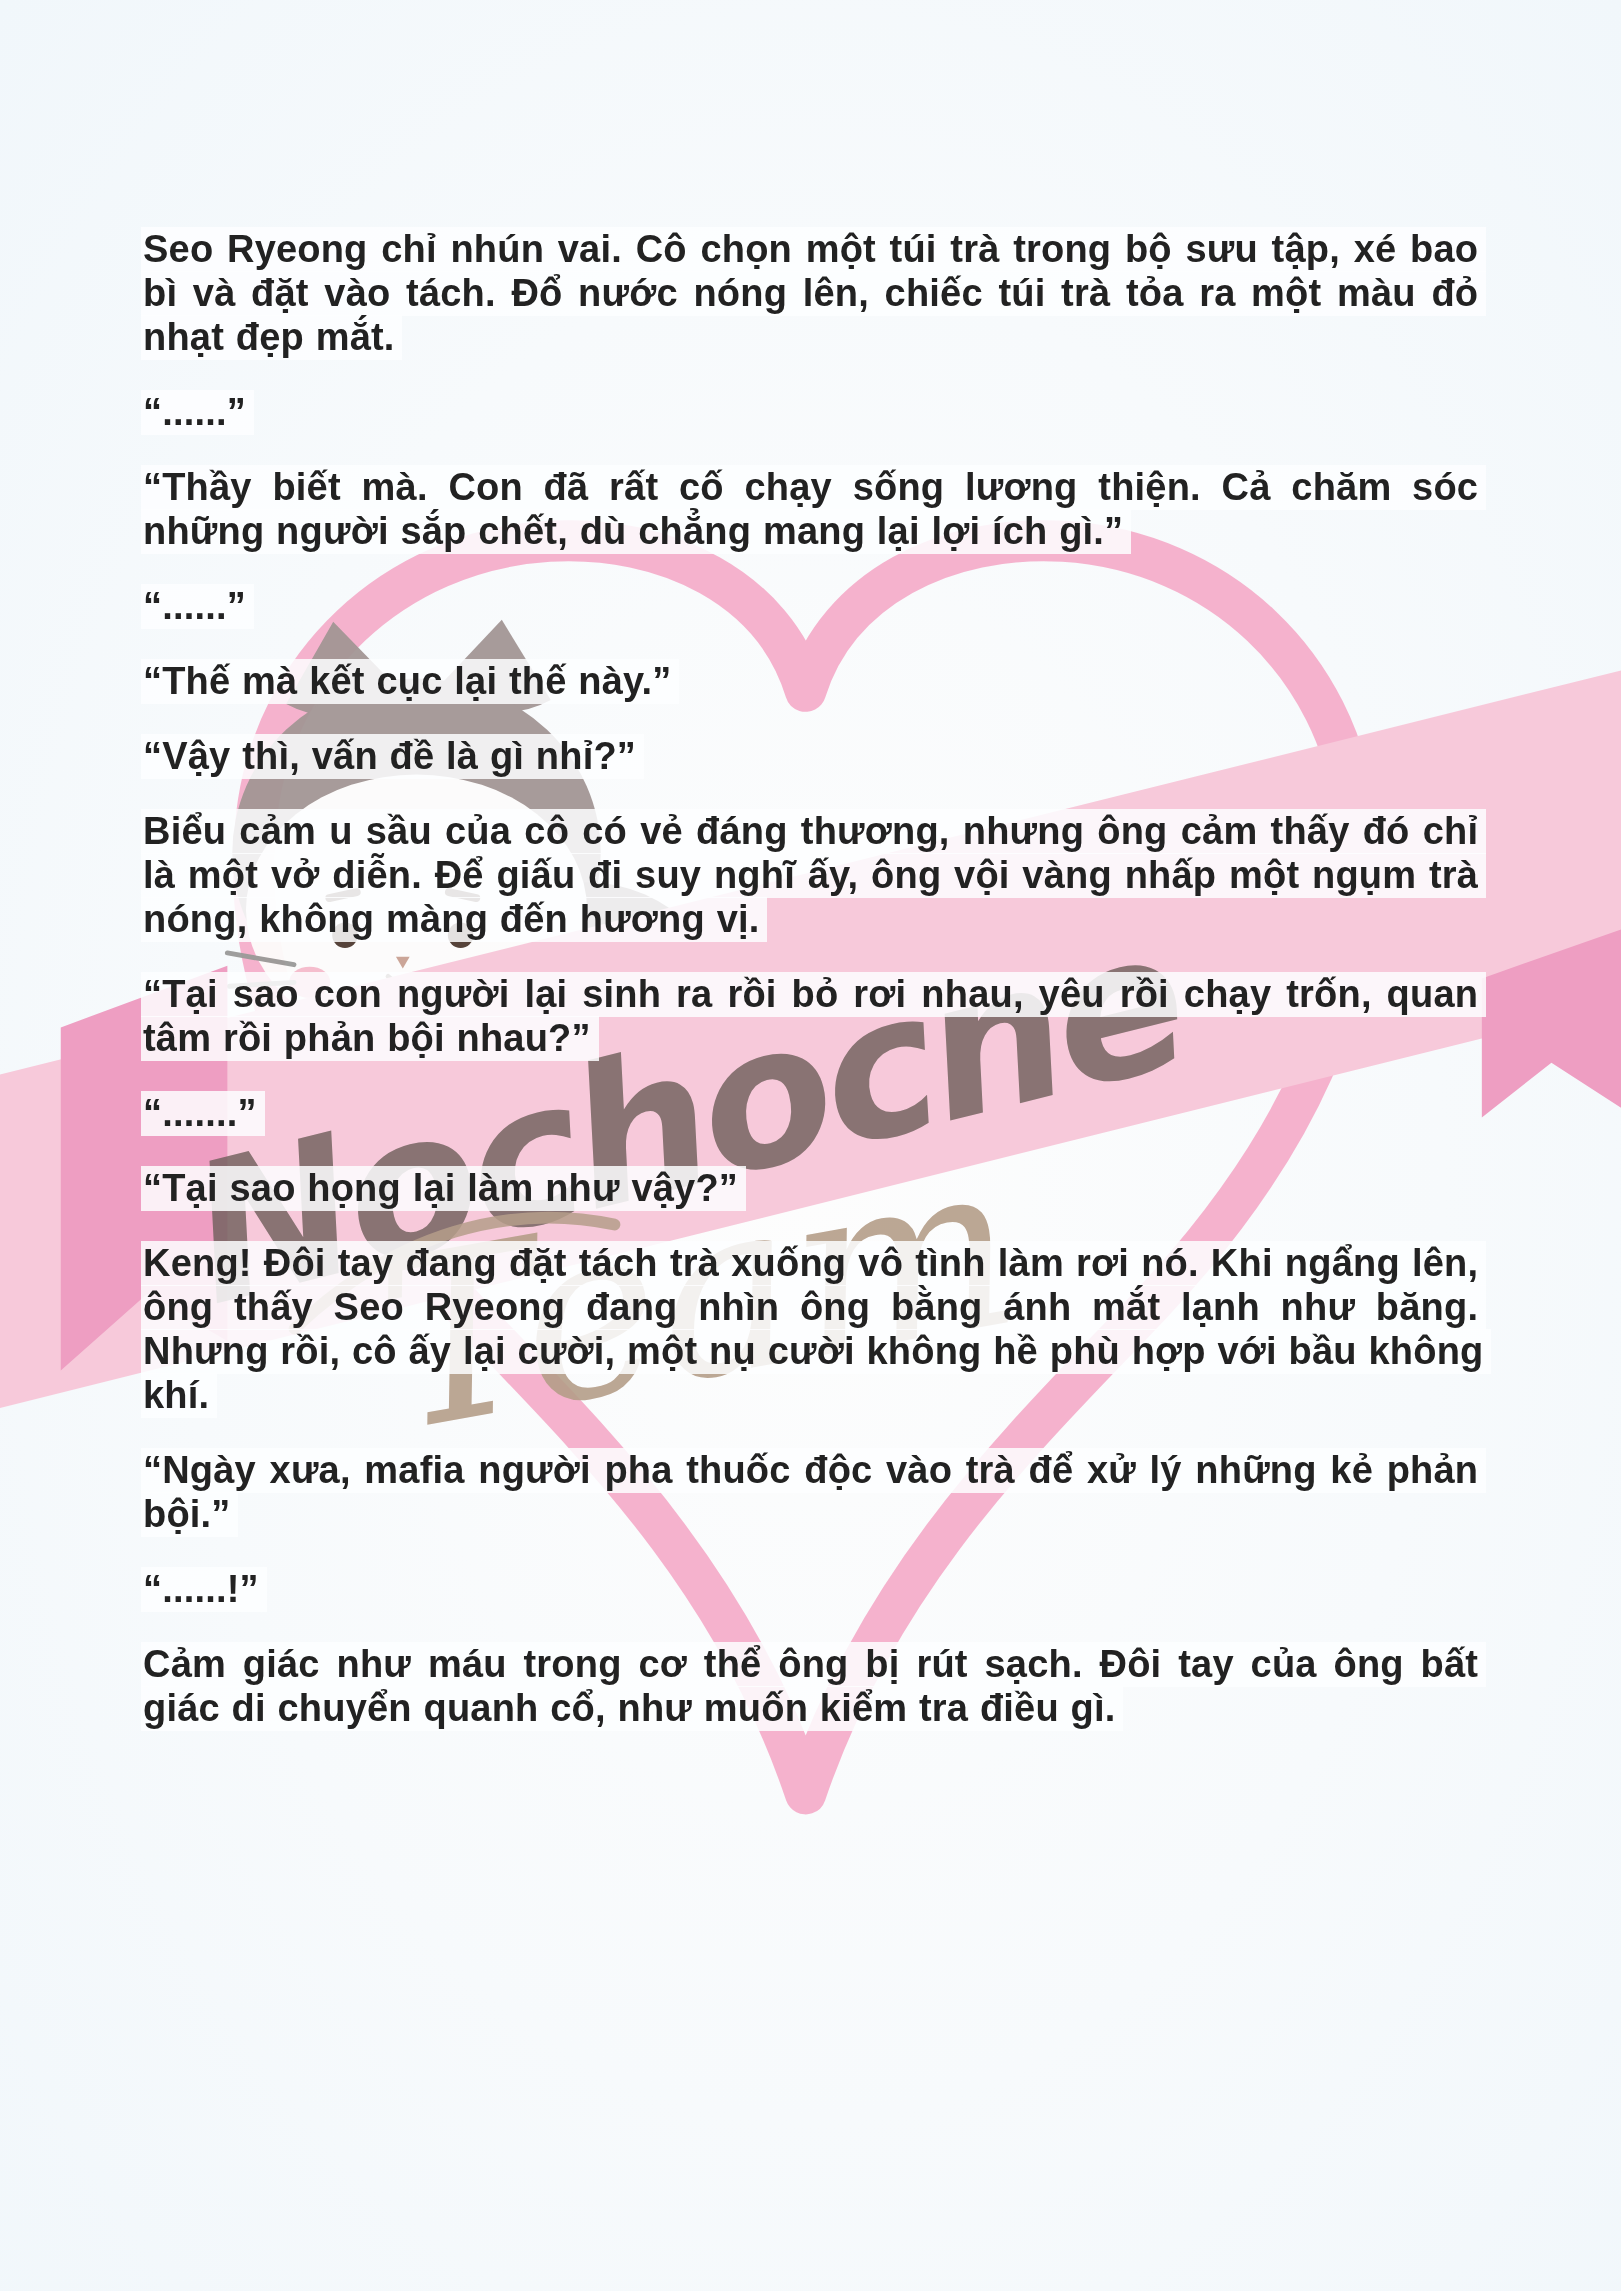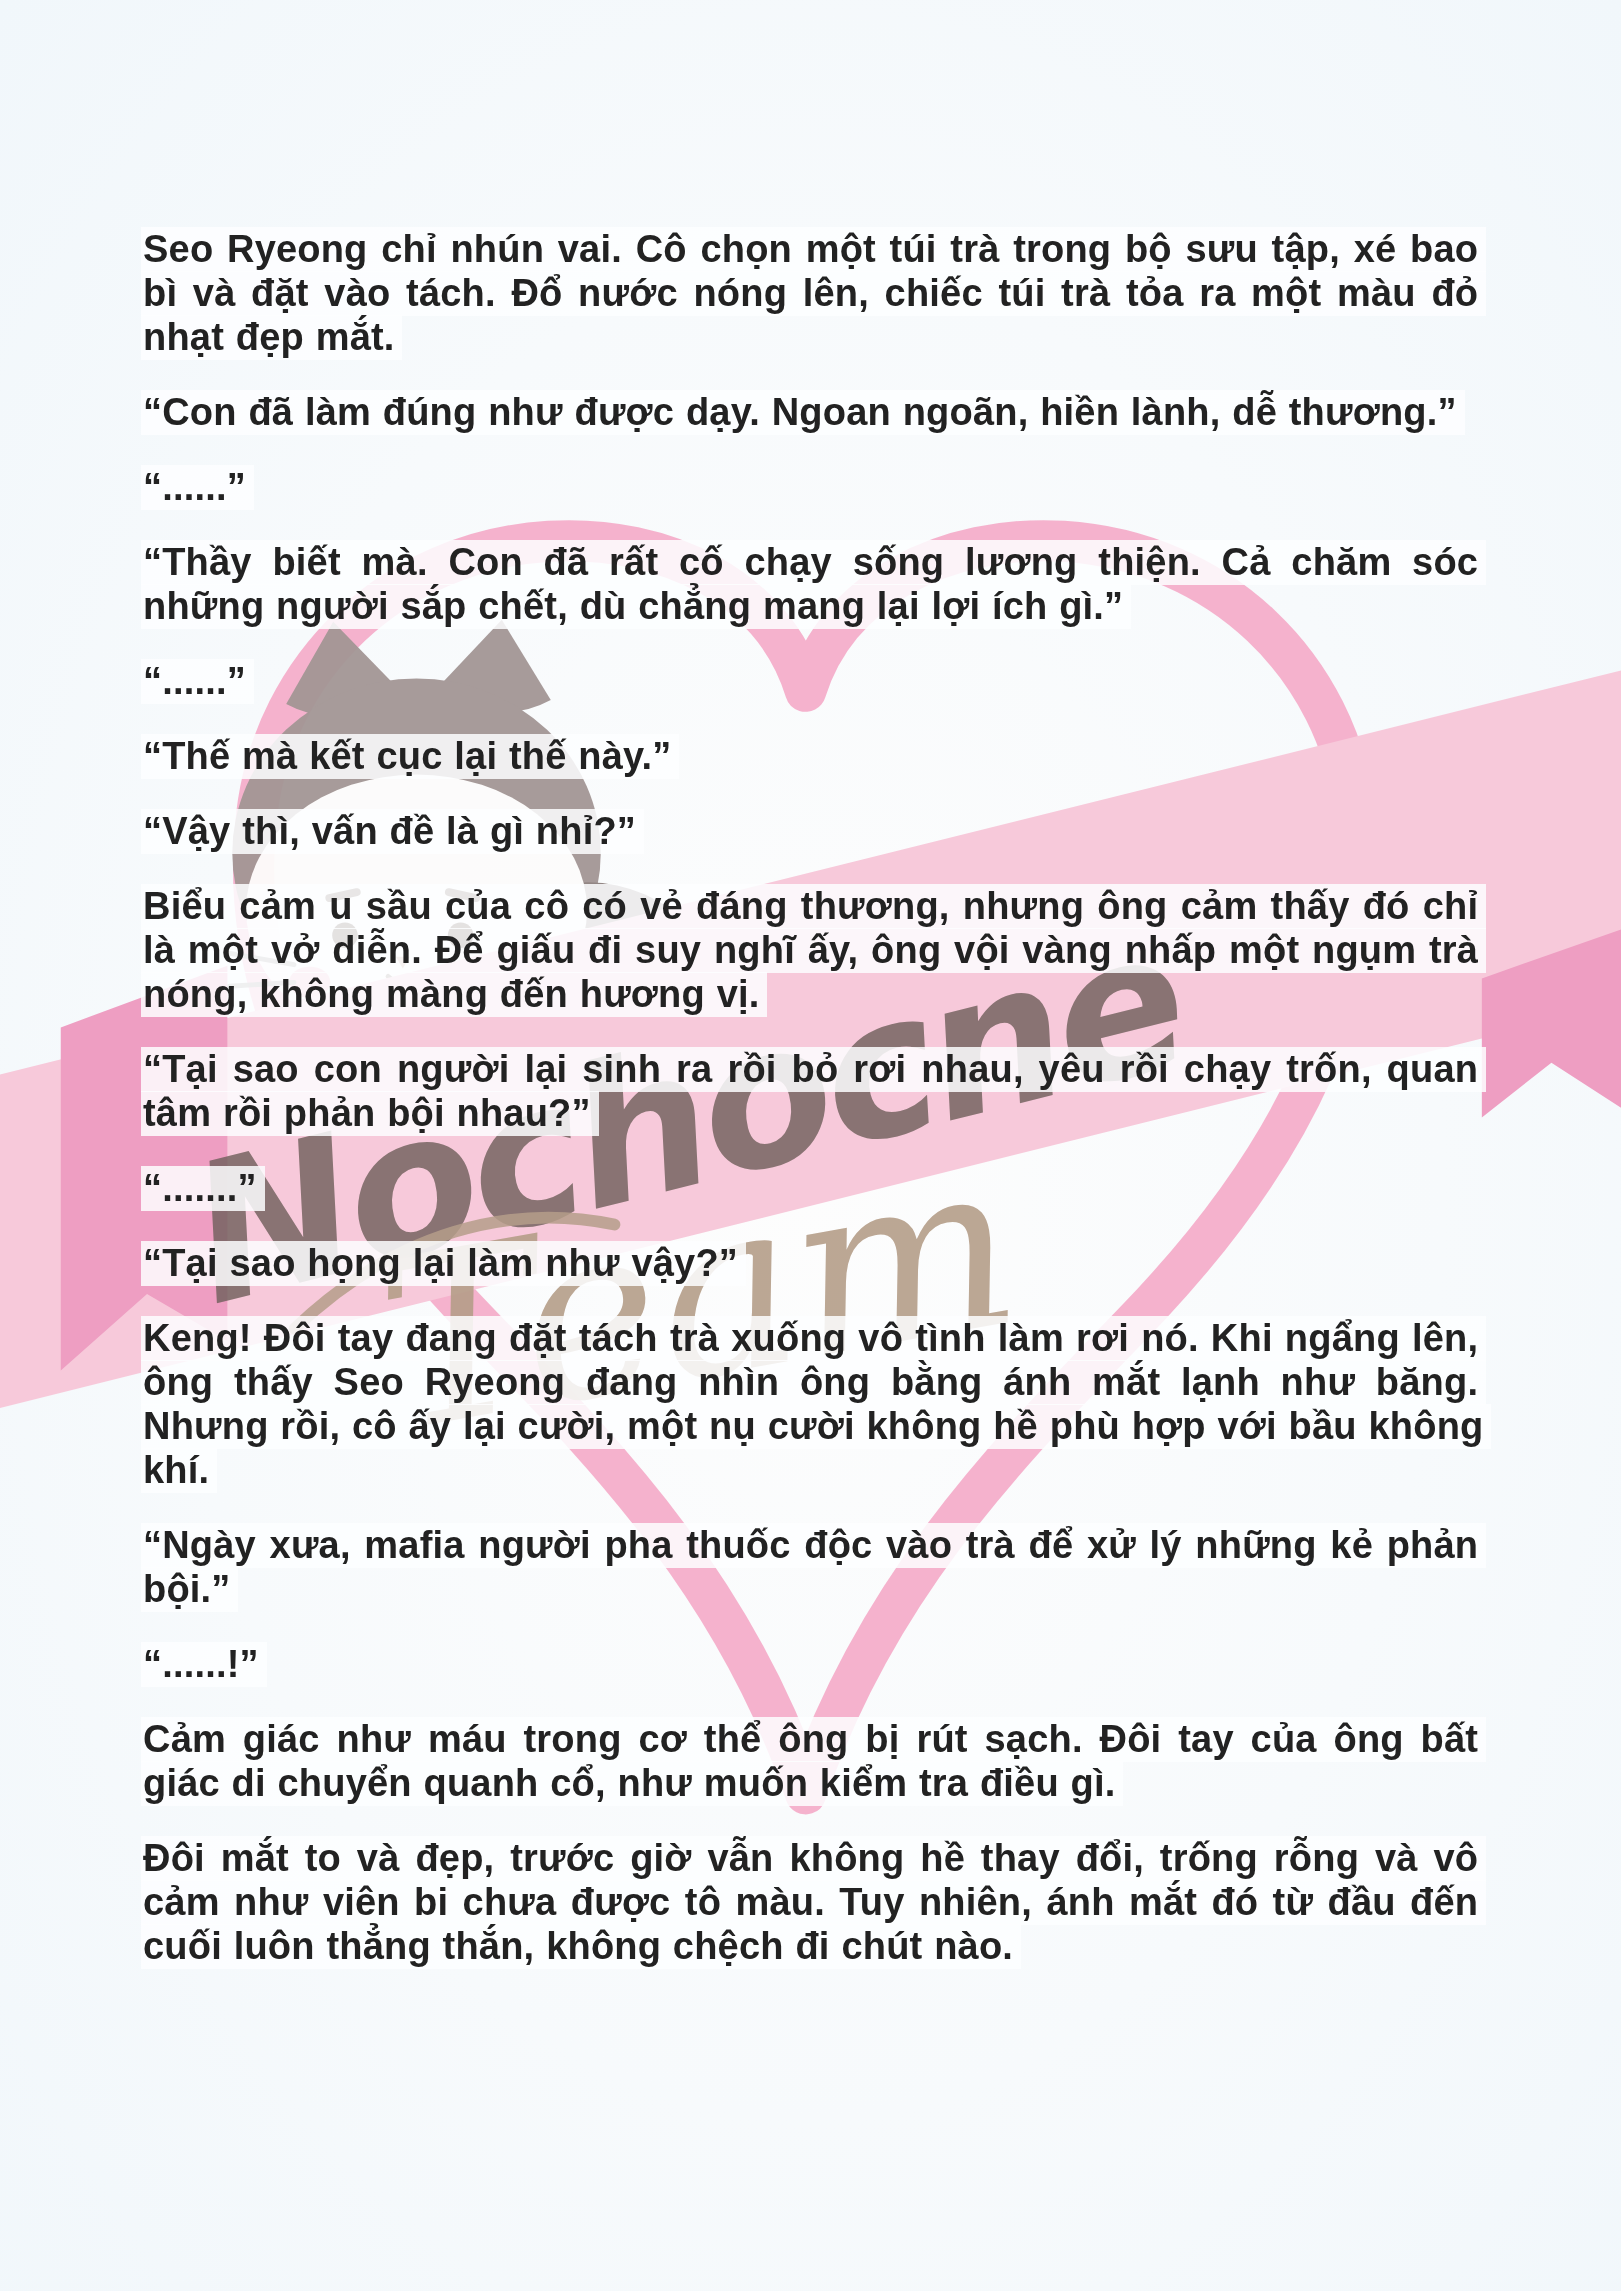--- a/index.html
+++ b/index.html
@@ -100,30 +100,28 @@
     </g>
 
     <g transform="rotate(-10 560 1330)">
       <path d="M 300 1310 C 420 1230 540 1222 640 1262" fill="none" stroke="#b59e89" stroke-width="12" stroke-linecap="round" opacity="0.85"></path>
       <text class="wm-team" x="388" y="1430" font-size="238" fill="#b59e89">Team</text>
     </g>
   </svg>
 
   <main class="text-column">
     <p class="para"><span class="hl">Seo Ryeong chỉ nhún vai. Cô chọn một túi trà trong bộ sưu tập, xé bao bì và đặt vào tách. Đổ nước nóng lên, chiếc túi trà tỏa ra một màu đỏ nhạt đẹp mắt.</span></p>
-    <p class="para"><span class="hl">“Con đã làm đúng như được dạy. Ngoan ngoãn, hiền lành, dễ thương.”</span></p>
     <p class="para"><span class="hl">“......”</span></p>
     <p class="para"><span class="hl">“Thầy biết mà. Con đã rất cố chạy sống lương thiện. Cả chăm sóc những người sắp chết, dù chẳng mang lại lợi ích gì.”</span></p>
     <p class="para"><span class="hl">“......”</span></p>
     <p class="para"><span class="hl">“Thế mà kết cục lại thế này.”</span></p>
     <p class="para"><span class="hl">“Vậy thì, vấn đề là gì nhỉ?”</span></p>
     <p class="para"><span class="hl">Biểu cảm u sầu của cô có vẻ đáng thương, nhưng ông cảm thấy đó chỉ là một vở diễn. Để giấu đi suy nghĩ ấy, ông vội vàng nhấp một ngụm trà nóng, không màng đến hương vị.</span></p>
     <p class="para"><span class="hl">“Tại sao con người lại sinh ra rồi bỏ rơi nhau, yêu rồi chạy trốn, quan tâm rồi phản bội nhau?”</span></p>
     <p class="para"><span class="hl">“.......”</span></p>
     <p class="para"><span class="hl">“Tại sao họng lại làm như vậy?”</span></p>
     <p class="para"><span class="hl">Keng! Đôi tay đang đặt tách trà xuống vô tình làm rơi nó. Khi ngẩng lên, ông thấy Seo Ryeong đang nhìn ông bằng ánh mắt lạnh như băng. Nhưng rồi, cô ấy lại cười, một nụ cười không hề phù hợp với bầu không khí.</span></p>
     <p class="para"><span class="hl">“Ngày xưa, mafia người pha thuốc độc vào trà để xử lý những kẻ phản bội.”</span></p>
     <p class="para"><span class="hl">“......!”</span></p>
     <p class="para"><span class="hl">Cảm giác như máu trong cơ thể ông bị rút sạch. Đôi tay của ông bất giác di chuyển quanh cổ, như muốn kiểm tra điều gì.</span></p>
-    <p class="para"><span class="hl">Đôi mắt to và đẹp, trước giờ vẫn không hề thay đổi, trống rỗng và vô cảm như viên bi chưa được tô màu. Tuy nhiên, ánh mắt đó từ đầu đến cuối luôn thẳng thắn, không chệch đi chút nào.</span></p>
   </main>
 </div>
 
 
 </body></html>

